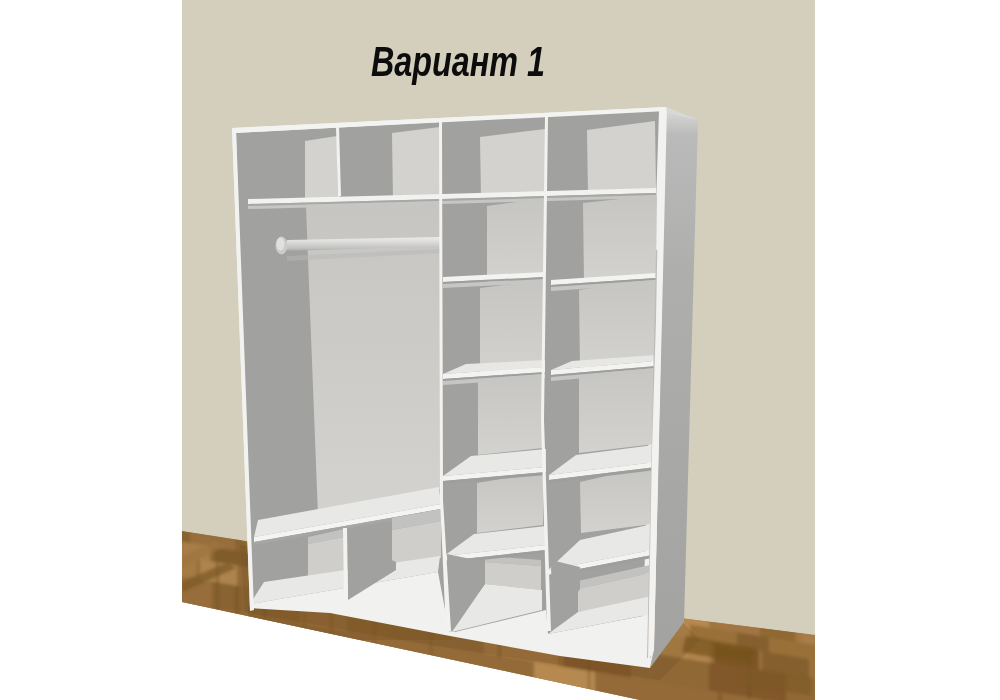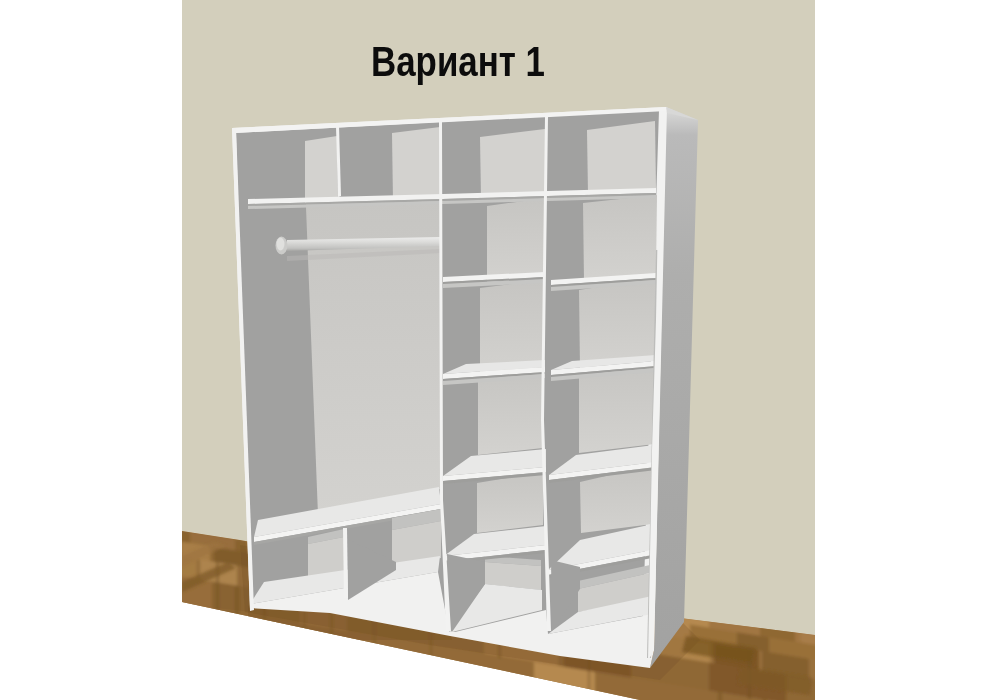--- a/index.html
+++ b/index.html
@@ -1,17 +1,17 @@
 <!DOCTYPE html>
 <html><head>
 <meta charset="utf-8">
 <style>
 html,body{margin:0;padding:0;background:#ffffff;}
 #stage{width:991px;height:700px;position:relative;overflow:hidden;background:#ec4899;
-font-family:"Liberation Sans", sans-serif;}
+font-family:"Liberation Sans", sans-serif;font-style:italic;}
 </style>
 </head>
 <body>
 
 <div id="stage">
 <svg width="1000" height="700" viewBox="0 0 1000 700">
 <defs>
 <linearGradient id="sideg" x1="0" y1="0" x2="0" y2="1">
 <stop offset="0" stop-color="#dcdcdb"></stop>
 <stop offset="0.05" stop-color="#bababa"></stop>

